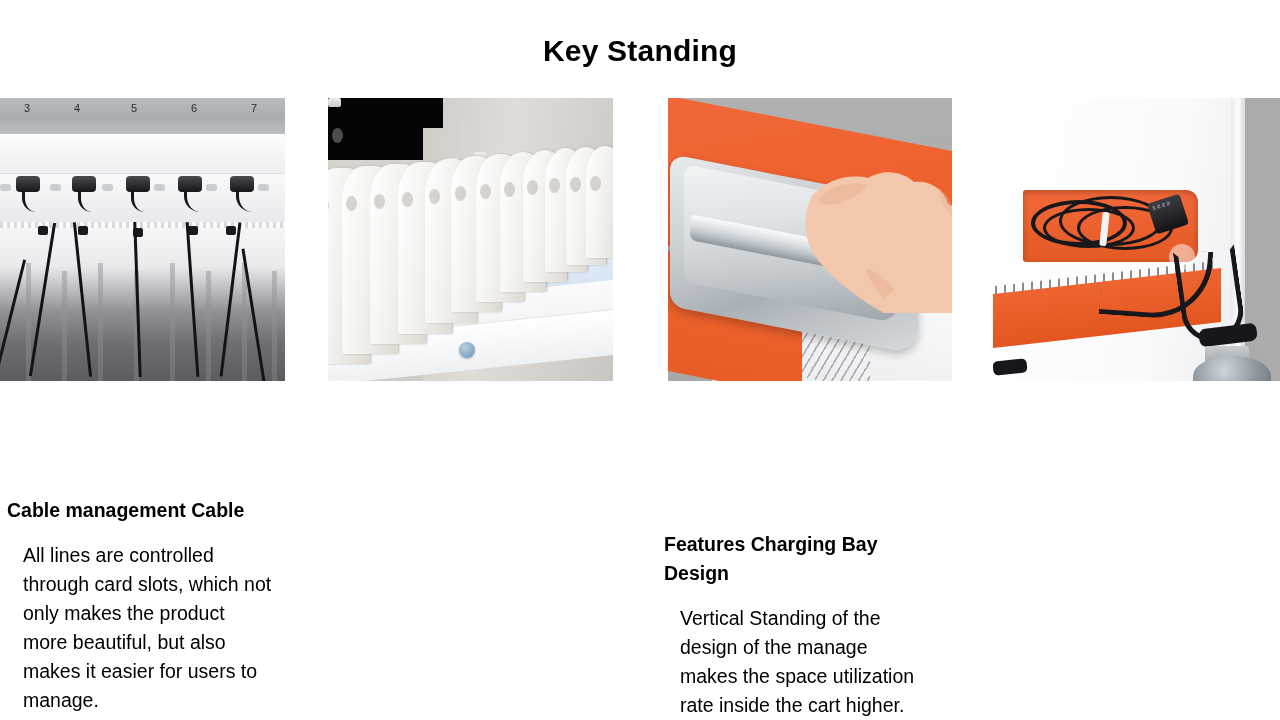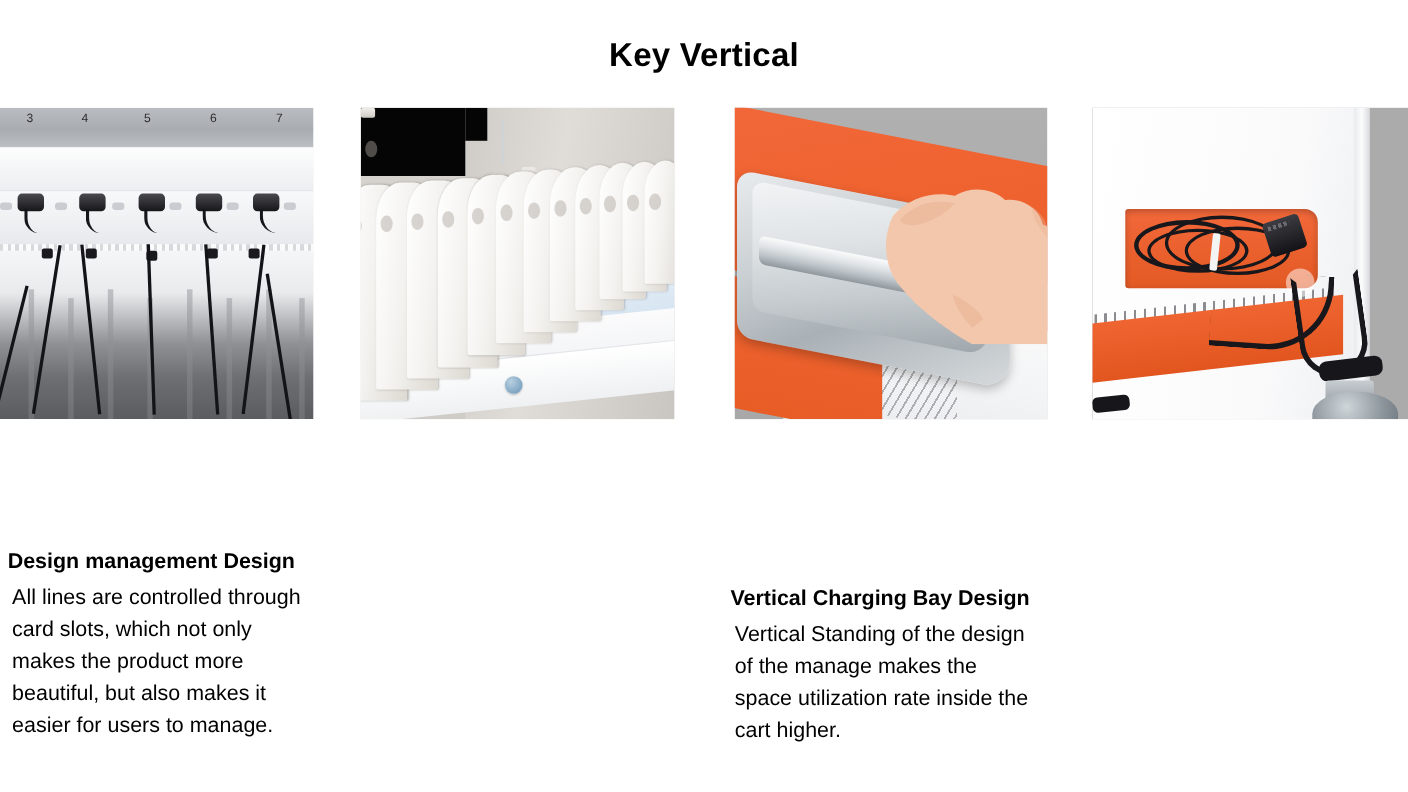--- a/index.html
+++ b/index.html
@@ -48,21 +48,21 @@
 
   .caption {
     position: absolute;
     font-size: 19.5px;
     line-height: 29px;
     color: #000000;
   }
   .cap-1 { left: 7px;  top: 398px; width: 282px; }
   .cap-2 { left: 336px; top: 432px; width: 282px; }
   .caption b { font-weight: bold; }
-  .cap-para { margin: 4px; }
+  .cap-para { margin: 16px; }
 
   
   .p1 { background: linear-gradient(#f4f5f7 0%, #eef0f2 100%); }
   .p1-topbar {
     position: absolute; left: 0; top: 0; width: 100%; height: 36px;
     background: linear-gradient(#b9bcc0 0%, #a9acb0 55%, #bcbfc3 100%);
   }
   .p1-topbar .num {
     position: absolute; top: 4px; font-size: 11px; color: #2c2c30;
     font-family: "Liberation Sans", sans-serif;
@@ -310,21 +310,21 @@
   .p4-botleft {
     position: absolute; left: 0; top: 262px; width: 34px; height: 14px;
     background: #17171b; border-radius: 5px; transform: rotate(-6deg);
   }
 </style>
 </head>
 <body>
 
 <div class="slide">
 
-  <div class="slide-title">Key Vertical</div>
+  <div class="slide-title">Key Standing</div>
 
   <div class="col col-1">
     <div class="photo p1">
       <div class="p1-topbar">
         <span class="num" style="left:24px">3</span>
         <span class="num" style="left:74px">4</span>
         <span class="num" style="left:131px">5</span>
         <span class="num" style="left:191px">6</span>
         <span class="num" style="left:251px">7</span>
       </div>
@@ -369,21 +369,21 @@
       <div class="p1-cable" style="left:41px;  height:155px; transform:rotate(9deg);"></div>
       <div class="p1-cable" style="left:81px;  height:155px; transform:rotate(-6deg);"></div>
       <div class="p1-cable" style="left:136px; height:155px; transform:rotate(-2deg);"></div>
       <div class="p1-cable" style="left:191px; height:155px; transform:rotate(-4deg);"></div>
       <div class="p1-cable" style="left:229px; height:155px; transform:rotate(7deg);"></div>
       <div class="p1-cable" style="left:8px;   top:160px; height:125px; transform:rotate(14deg);"></div>
       <div class="p1-cable" style="left:252px; top:150px; height:135px; transform:rotate(-9deg);"></div>
     </div>
 
     <div class="caption cap-1">
-      <div><b>Design management Design</b></div>
+      <div><b>Cable management Cable</b></div>
       <p class="cap-para">All lines are controlled through card slots, which not only makes the product more beautiful, but also makes it easier for users to manage.</p>
     </div>
   </div>
 
   <div class="col col-2">
     <div class="photo p2">
       <div class="p2-wall"></div>
       <div class="p2-leftdark"></div>
       <div class="p2-darkhole"></div>
       <div class="p2-antenna"></div>
@@ -409,21 +409,21 @@
       <div class="p2-divider" style="left:123px; top:58px;  width:50px; height:156px;"></div>
       <div class="p2-divider" style="left:148px; top:56px;  width:48px; height:148px;"></div>
       <div class="p2-divider" style="left:172px; top:54px;  width:46px; height:140px;"></div>
       <div class="p2-divider" style="left:195px; top:52px;  width:44px; height:132px;"></div>
       <div class="p2-divider" style="left:217px; top:50px;  width:42px; height:124px;"></div>
       <div class="p2-divider" style="left:238px; top:49px;  width:40px; height:118px;"></div>
       <div class="p2-divider" style="left:258px; top:48px;  width:38px; height:112px;"></div>
     </div>
 
     <div class="caption cap-2">
-      <div><b>Vertical Charging Bay Design</b></div>
+      <div><b>Features Charging Bay Design</b></div>
       <p class="cap-para">Vertical Standing of the design of the manage makes the space utilization rate inside the cart higher.</p>
     </div>
   </div>
 
   <div class="col col-3">
     <div class="photo p3">
       <div class="p3-orange-top"></div>
       <div class="p3-white-body"></div>
       <div class="p3-vent"></div>
       <div class="p3-orange-front" style="top:150px;left:-16px;width:150px;height:120px;"></div>

